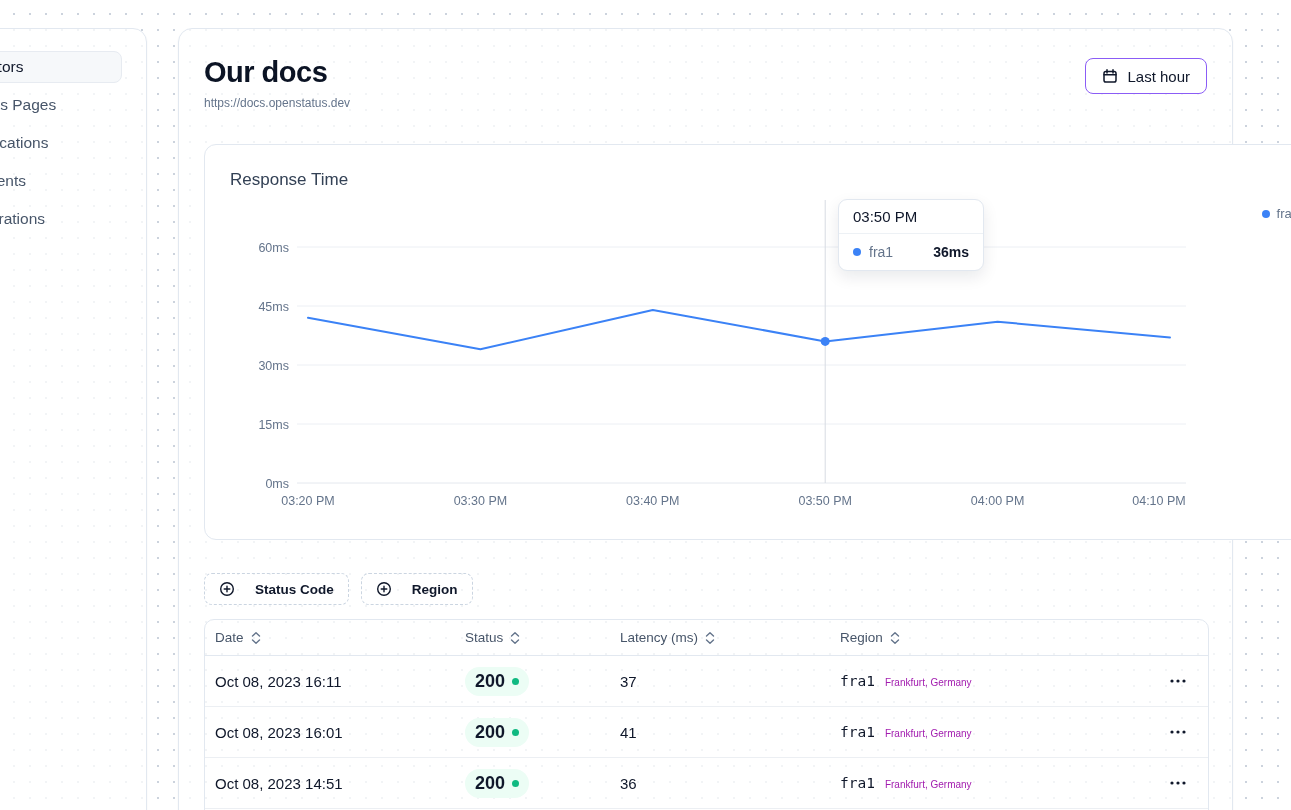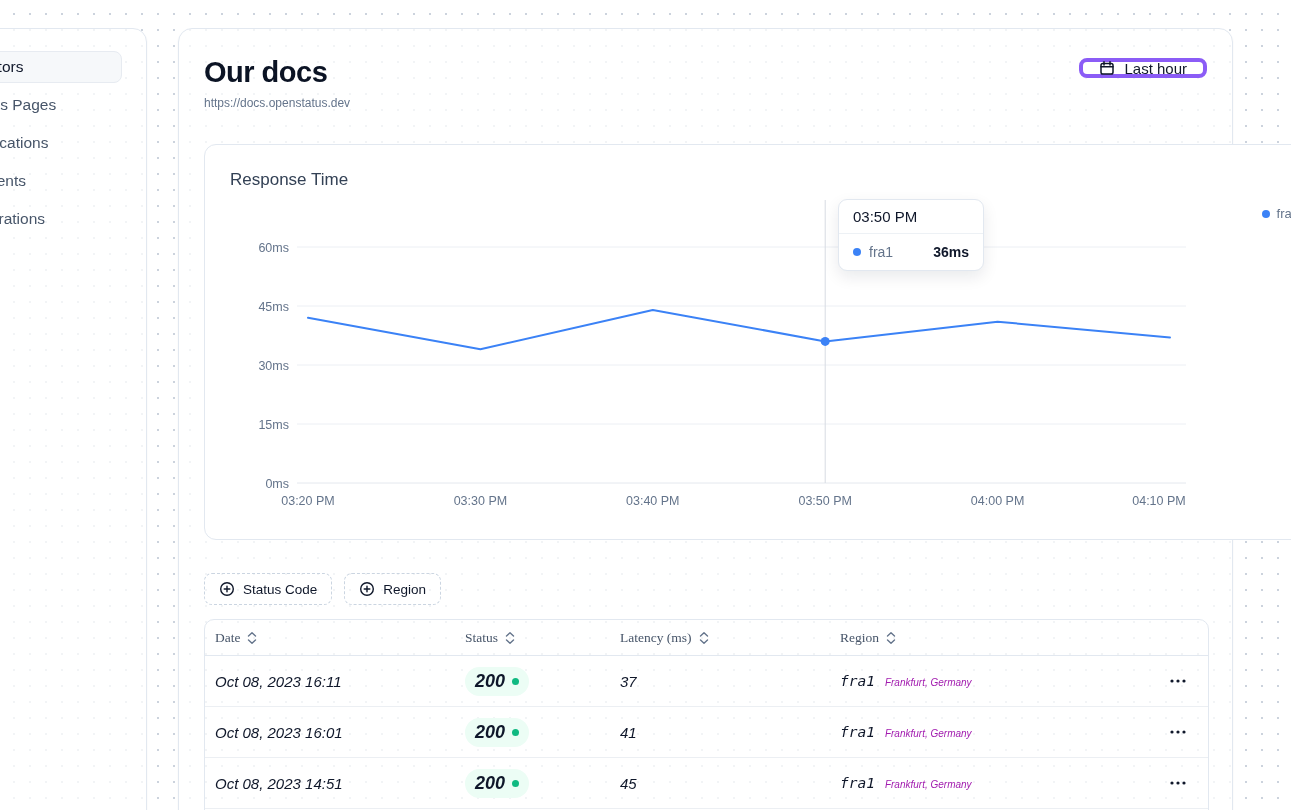--- a/index.html
+++ b/index.html
@@ -24,22 +24,22 @@
     padding:0 10px;border-radius:8px;font-size:15.5px;color:#475569;
     white-space:nowrap;cursor:pointer;border:1px solid transparent;
   }
   .nav-item.active{background:#f6f8fa;border-color:#e7ebf1;color:#0f172a;font-weight:500;}
   
   #main-card{left:178px;top:28px;width:1055px;height:800px;padding:25px;}
   .panel-header{display:flex;justify-content:space-between;align-items:flex-start;}
   h1{margin:2px 0 0 0;font-size:29px;line-height:32px;font-weight:800;letter-spacing:-0.5px;color:#0b1324;}
   .url{margin-top:8px;font-size:12px;color:#64748b;}
   .range-btn{
-    display:flex;align-items:center;gap:9px;height:20px;padding:0 16px;margin-top:4px;
-    background:#fff;border:4px solid #8b5cf6;border-radius:8px;
+    display:flex;align-items:center;gap:9px;height:36px;padding:0 16px;margin-top:4px;
+    background:#fff;border:1px solid #8b5cf6;border-radius:8px;
     font-family:"Liberation Sans",sans-serif;font-size:15px;color:#0f172a;cursor:pointer;
   }
   
   .chart-card{
     position:relative;margin-top:34px;width:1132px;height:396px;box-sizing:border-box;
     background:#fff;border:1px solid #e2e8f0;border-radius:12px;
   }
   .chart-title{position:absolute;left:25px;top:25px;font-size:17px;font-weight:500;color:#334155;}
   .chart-svg{position:absolute;left:0;top:0;}
   .chart-svg text{font-family:"Liberation Sans",sans-serif;font-size:12.5px;fill:#64748b;}
@@ -50,34 +50,34 @@
     background:#fff;border:1px solid #e2e8f0;border-radius:9px;
     box-shadow:0 6px 16px rgba(15,23,42,0.09);
   }
   .tooltip-header{padding:8px 14px;font-size:15px;font-weight:500;color:#0f172a;border-bottom:1px solid #edf1f5;}
   .tooltip-body{padding:10px 14px;display:flex;align-items:center;gap:8px;font-size:14px;}
   .tooltip-series{color:#64748b;}
   .tooltip-value{margin-left:auto;font-weight:700;color:#0f172a;}
   
   .filter-row{margin-top:33px;display:flex;gap:12px;}
   .filter-btn{
-    display:flex;align-items:center;gap:8px;height:32px;padding:0 14px;
+    display:flex;align-items:center;gap:20px;height:32px;padding:0 14px;
     background:transparent;border:1px dashed #cbd5e1;border-radius:8px;
-    font-family:"Liberation Sans",sans-serif;font-size:13.5px;font-weight:400;color:#0f172a;cursor:pointer;
+    font-family:"Liberation Sans",sans-serif;font-size:13.5px;font-weight:700;color:#0f172a;cursor:pointer;
   }
   
   .table-card{
     margin-top:14px;width:1005px;height:205px;box-sizing:border-box;overflow:hidden;
     border:1px solid #e2e8f0;border-radius:10px;
   }
   .thead,.trow{display:grid;grid-template-columns:250px 155px 220px 1fr 50px;align-items:center;}
   .thead{height:35px;border-bottom:1px solid #e2e8f0;color:#475569;font-size:13.5px;}
-  .th{display:flex;align-items:center;gap:6px;padding-left:10px;cursor:pointer;font-family:Liberation Serif, serif;}
+  .th{display:flex;align-items:center;gap:6px;padding-left:10px;cursor:pointer;}
   .trow{height:50px;border-bottom:1px solid #eceff3;font-size:15px;}
-  .cell{padding-left:10px;font-style:italic;}
+  .cell{padding-left:10px;}
   .cell-date{color:#0f172a;}
   .badge{
     display:inline-flex;align-items:center;gap:7px;background:#ecfdf5;
     border-radius:999px;padding:4px 10px;font-size:18px;font-weight:700;color:#0f172a;
   }
   .badge-dot{width:7px;height:7px;border-radius:50%;background:#10b981;}
   .cell-region{display:flex;align-items:baseline;gap:10px;}
   .region-code{font-family:"DejaVu Sans Mono",monospace;font-size:14.5px;color:#0f172a;}
   .region-name{font-size:10px;color:#a21caf;}
   .cell-actions{display:flex;justify-content:flex-end;padding-right:18px;}
@@ -252,21 +252,21 @@
     </div>
   </div>
         <div class="trow">
     <div class="cell cell-date">Oct 08, 2023 14:51</div>
     <div class="cell cell-status">
       <span class="badge">
         <span>200</span>
         <span class="badge-dot" style="background: rgb(16, 185, 129);"></span>
       </span>
     </div>
-    <div class="cell cell-latency">45</div>
+    <div class="cell cell-latency">36</div>
     <div class="cell cell-region">
       <span class="region-code">fra1</span>
       <span class="region-name">Frankfurt, Germany</span>
     </div>
     <div class="cell cell-actions">
       <button class="row-menu">
         <svg class="icon" width="16" height="4" viewBox="0 0 16 4">
           <circle cx="2" cy="2" r="1.6" fill="#0f172a"></circle>
                 <circle cx="8" cy="2" r="1.6" fill="#0f172a"></circle>
                 <circle cx="14" cy="2" r="1.6" fill="#0f172a"></circle>

